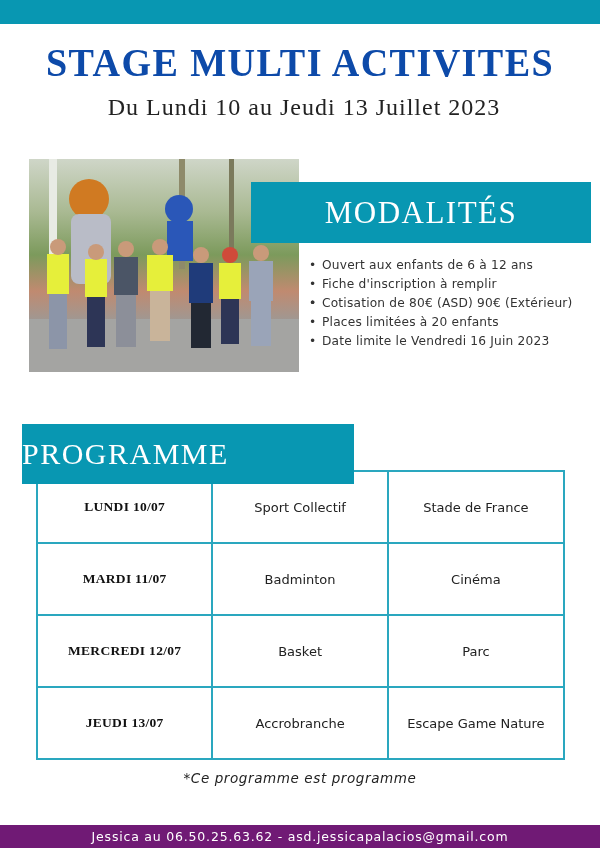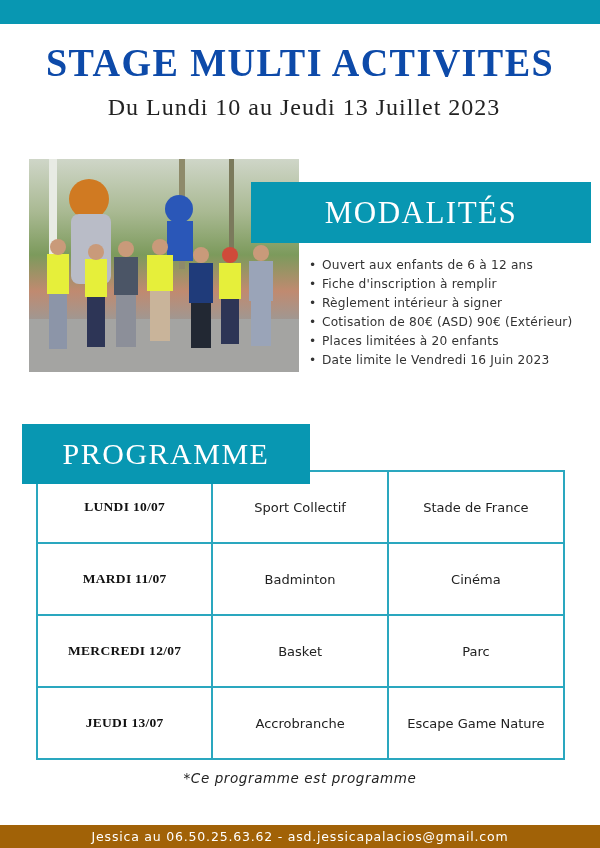--- a/index.html
+++ b/index.html
@@ -36,22 +36,22 @@
     }
 
     .mod-list { position: absolute; left: 309px; top: 256px; width: 290px; list-style: none; }
     .mod-list li {
       position: relative; padding-left: 13px; font-size: 12.2px; line-height: 19px; color: #333;
       letter-spacing: 0.2px; white-space: nowrap;
     }
     .mod-list li .bullet { position: absolute; left: 0; top: 0; }
 
     .prog-banner {
-      position: absolute; left: 22px; top: 424px; width: 288px; height: 60px; background: #0897b2;
-      display: flex; align-items: center; justify-content: center; z-index: 2;
+      position: absolute; left: 22px; top: 424px; width: 332px; height: 60px; background: #0897b2;
+      display: flex; align-items: center; justify-content: flex-start; z-index: 2;
     }
     .prog-banner .banner-text { font-size: 30px; }
 
     .prog-table {
       position: absolute; left: 36px; top: 470px; width: 529px; height: 289px;
       border-collapse: collapse; z-index: 1;
     }
     .prog-table td {
       border: 2px solid #2aa7bf; height: 72px; text-align: center; vertical-align: middle;
     }
@@ -61,21 +61,21 @@
     }
     .prog-table td.act { width: 176px; font-size: 13px; color: #222; }
     .prog-table td.place { width: 177px; font-size: 13px; color: #222; }
 
     .note {
       position: absolute; left: 0; top: 770px; width: 600px; text-align: center;
       font-style: italic; font-size: 13.5px; color: #222; letter-spacing: 0.6px;
     }
 
     .footer {
-      position: absolute; left: 0; top: 825px; width: 600px; height: 23px; background: #a16207;
+      position: absolute; left: 0; top: 825px; width: 600px; height: 23px; background: #701a75;
       display: flex; align-items: center; justify-content: center;
     }
     .footer span { color: #ffffff; font-size: 12.5px; letter-spacing: 0.8px; }
   </style>
 </head>
 <body>
 
 <div class="top-bar"></div>
 
 <h1 class="title">STAGE MULTI ACTIVITES</h1>
@@ -122,21 +122,21 @@
   </svg>
 </div>
 
 <div class="modalites-banner">
   <span class="banner-text">MODALITÉS</span>
 </div>
 
 <ul class="mod-list">
   <li><span class="bullet">•</span><span>Ouvert aux enfants de 6 à 12 ans</span></li>
   <li><span class="bullet">•</span><span>Fiche d'inscription à remplir</span></li>
-  <li><span class="bullet">•</span><span>Règlement intérieur à signer</span></li>
+  <li><span class="bullet">•</span></li>
   <li><span class="bullet">•</span><span>Cotisation de 80€ (ASD) 90€ (Extérieur)</span></li>
   <li><span class="bullet">•</span><span>Places limitées à 20 enfants</span></li>
   <li><span class="bullet">•</span><span>Date limite le Vendredi 16 Juin 2023</span></li>
 </ul>
 
 <div class="prog-banner">
   <span class="banner-text">PROGRAMME</span>
 </div>
 
 <table class="prog-table">

